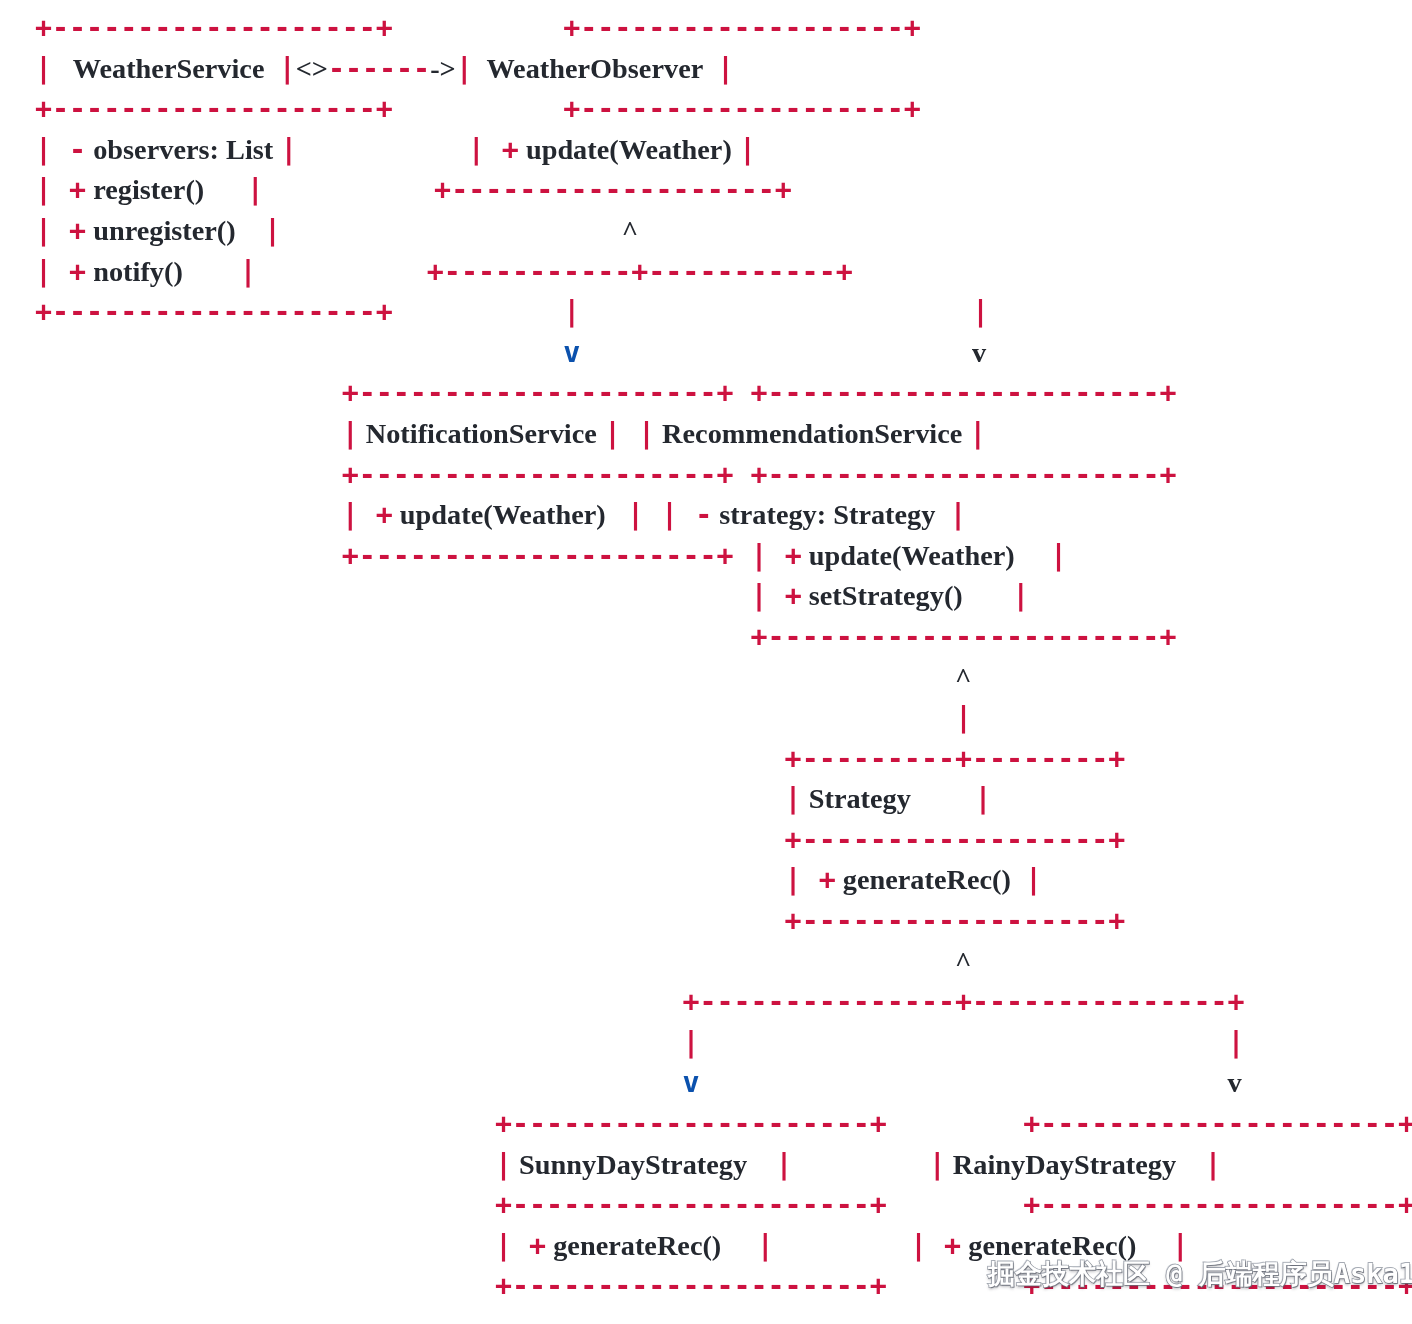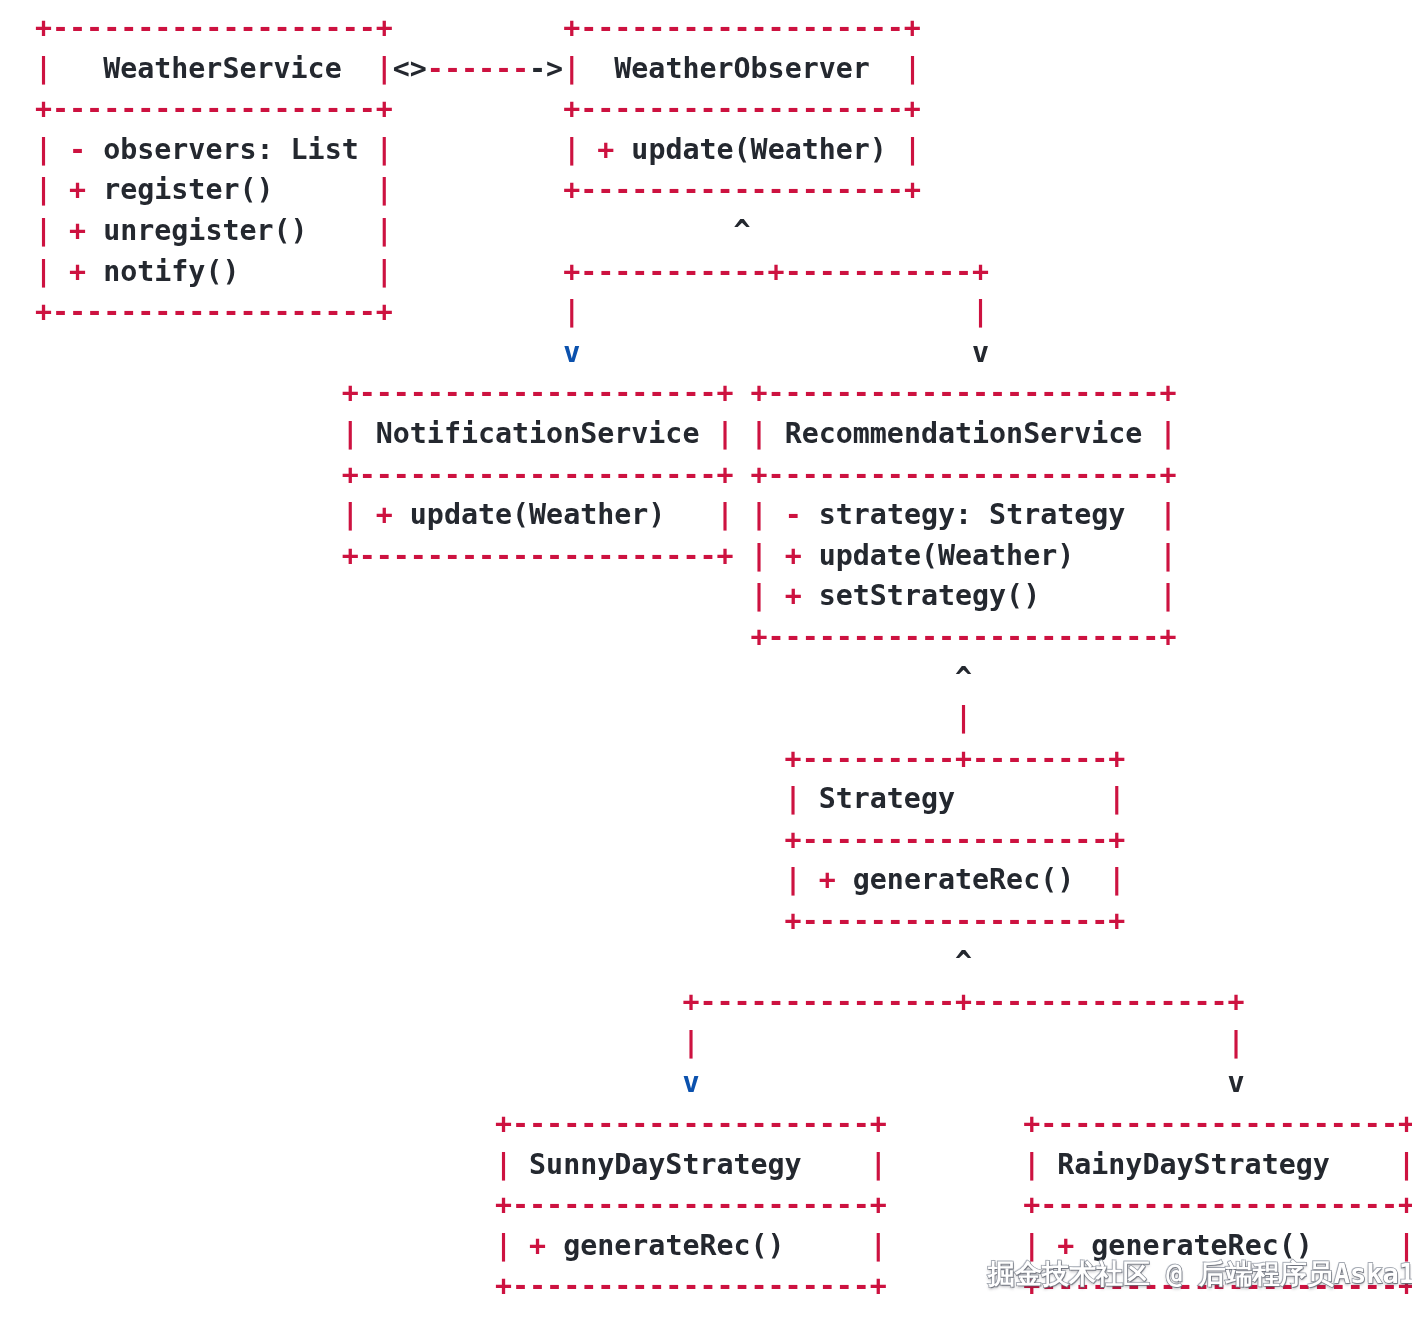--- a/index.html
+++ b/index.html
@@ -17,21 +17,21 @@
     font-family: "DejaVu Sans Mono", "Liberation Mono", monospace;
     font-size: 28.3px;
     line-height: 40.6px;
     font-weight: 600;
     letter-spacing: 0;
     white-space: pre;
     color: var(--text-dark, #24282f);
   }
   .diagram .line { white-space: pre; height: 40.6px; }
   .seg-r { color: var(--border-red, #cd1240); }
-  .seg-d { color: var(--text-dark, #24282f); }
+  .seg-d { color: var(--text-dark, #24282f); font-family: Liberation Serif, serif; }
   .seg-b { color: var(--arrow-blue, #0b51ad); }
   .seg-g { color: var(--text-dark, #24282f); }
   .watermark {
     position: absolute;
     left: 988px; top: 1256px;
     font-family: "DejaVu Sans Mono", "Liberation Mono", sans-serif;
     font-size: 27px;
     font-weight: 700;
     white-space: nowrap;
     color: var(--watermark-fill, #ffffff);

